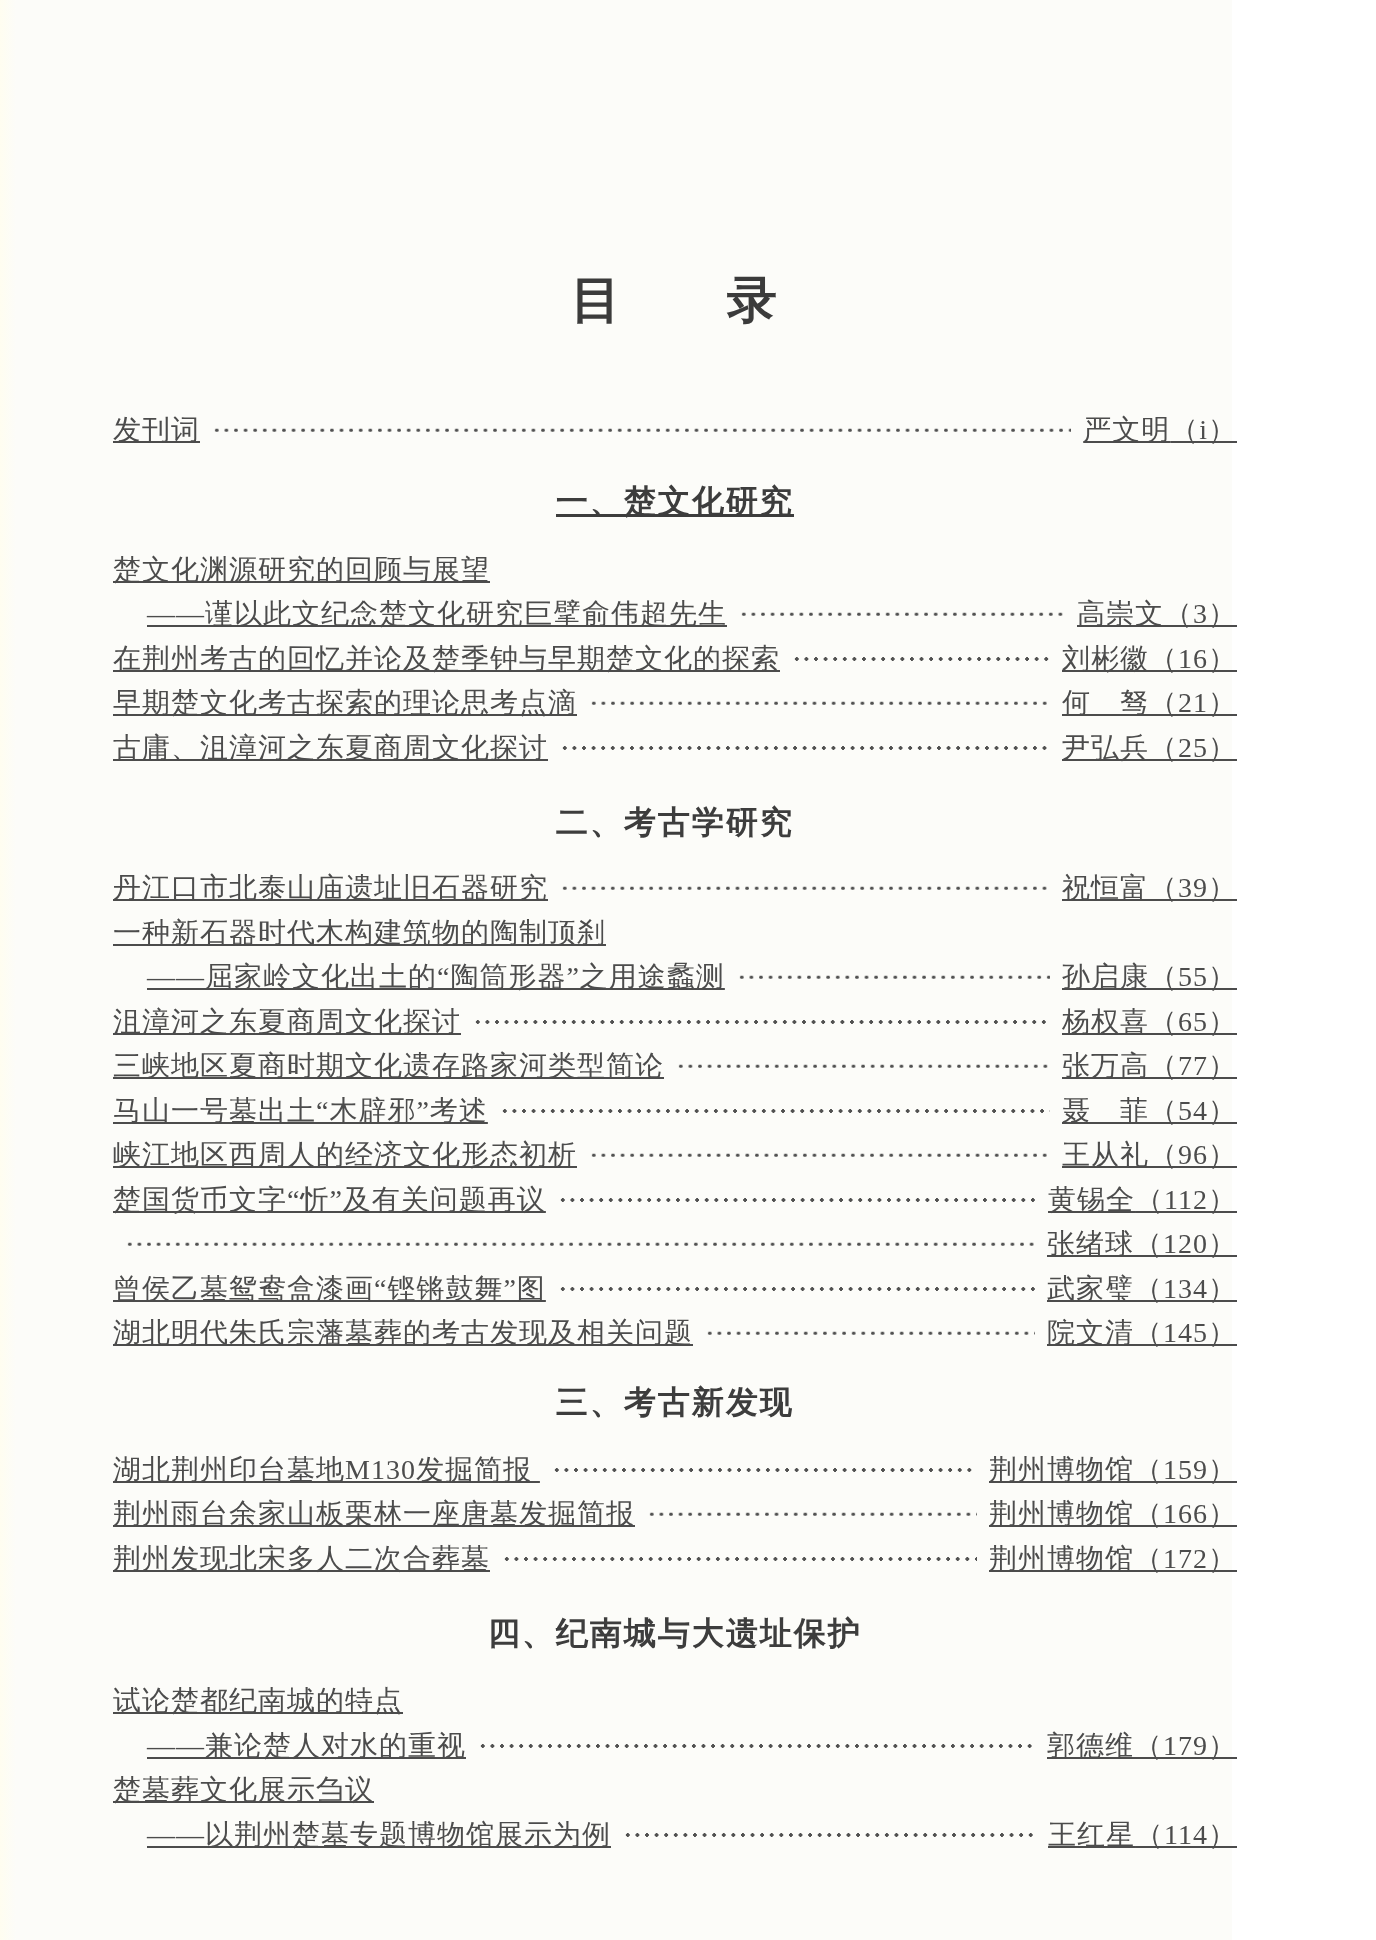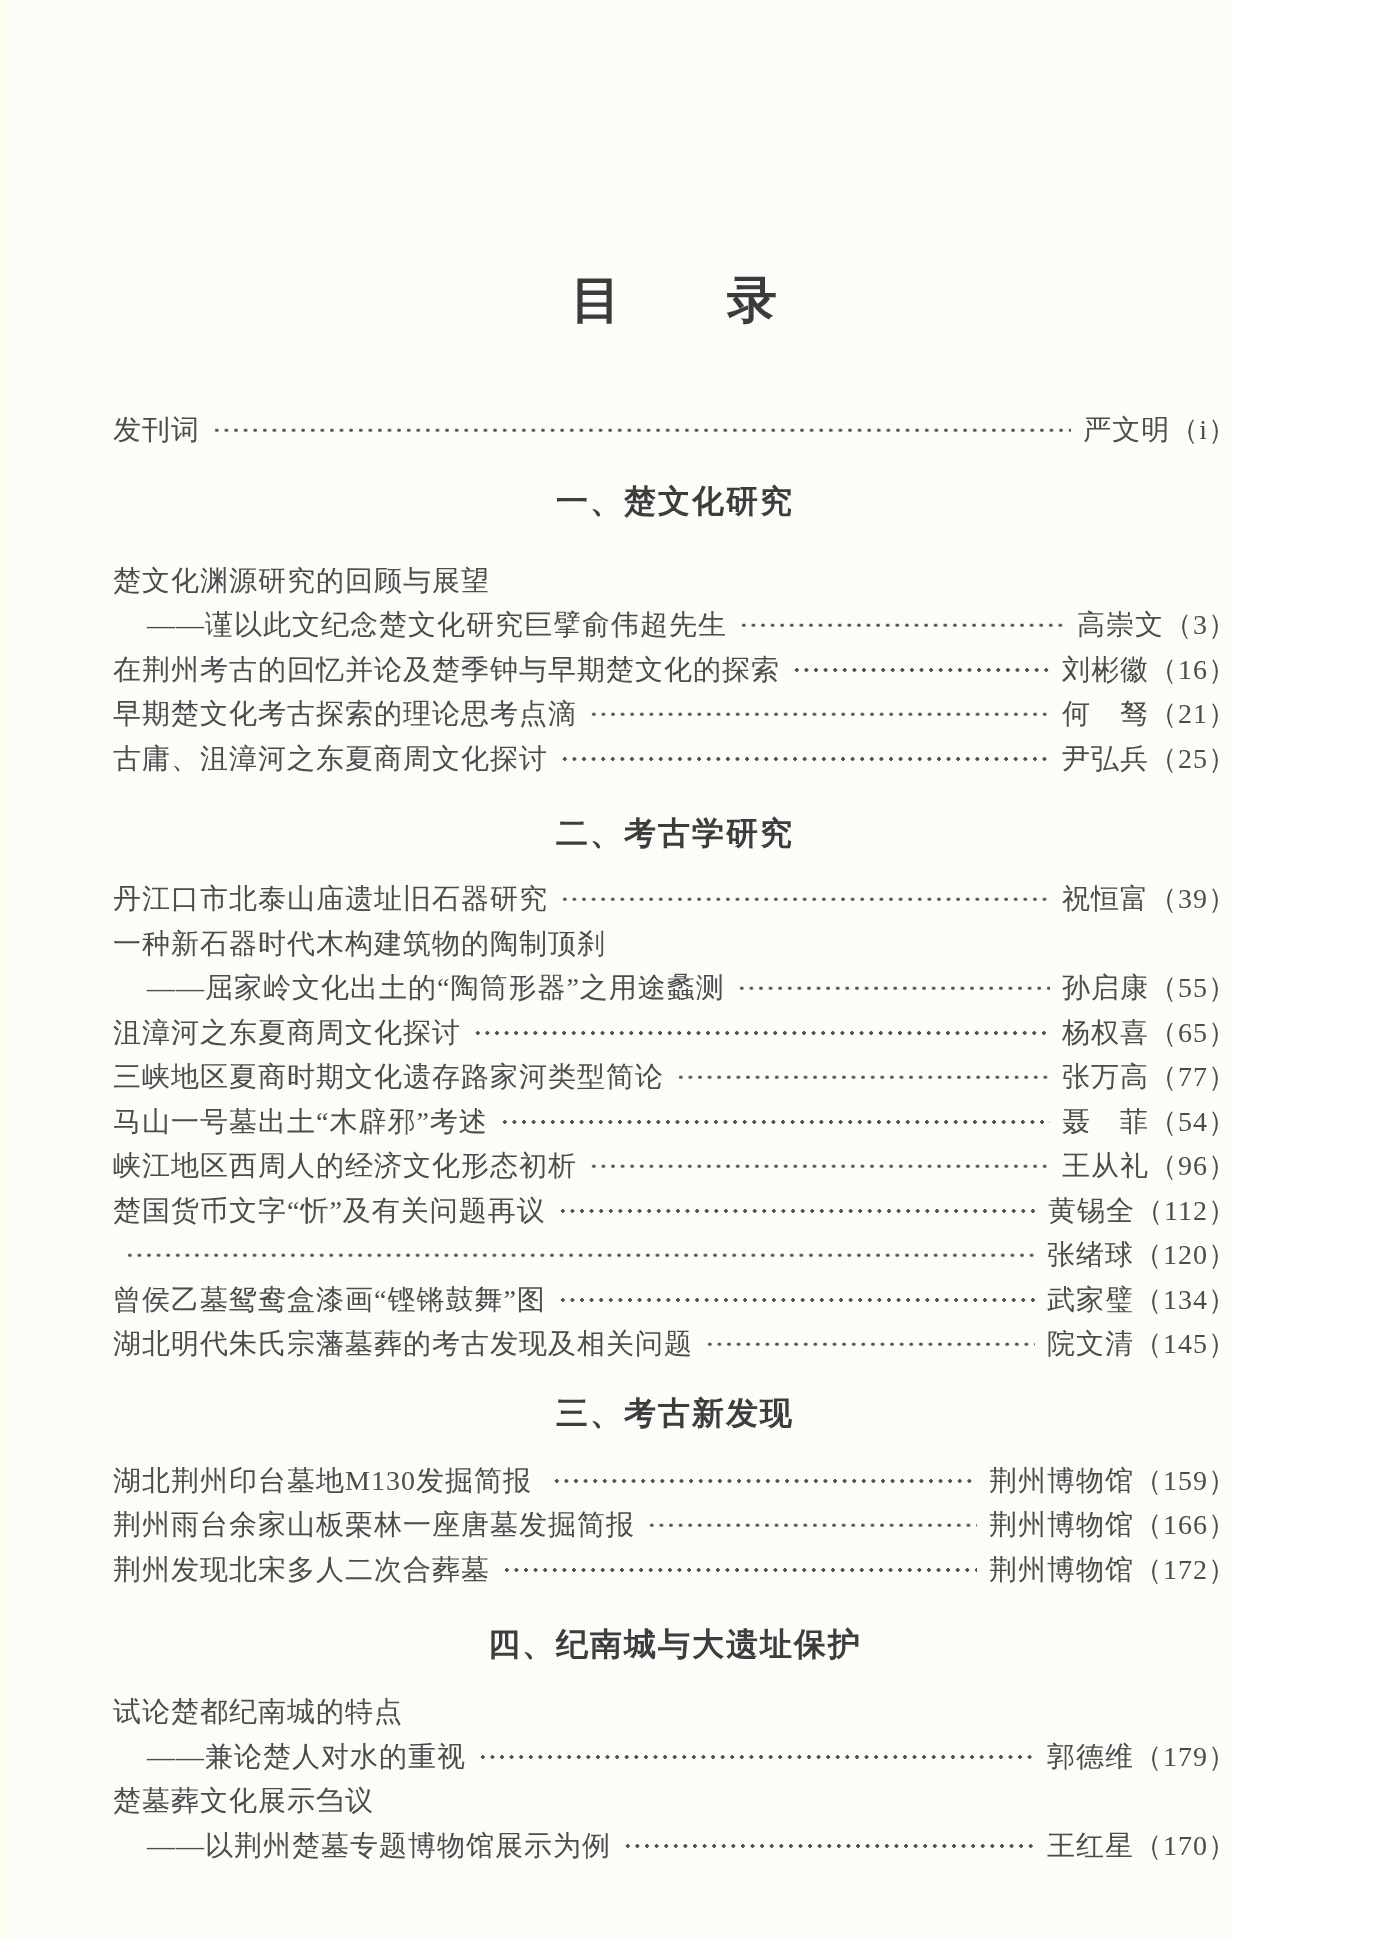--- a/index.html
+++ b/index.html
@@ -33,33 +33,34 @@
   .foreword-row{ margin-top:76px; }
   .section-header{
     text-align:center;
     font-family:"Liberation Sans","DejaVu Sans",sans-serif;
     font-size:32px;
     line-height:44px;
     font-weight:700;
     color:#3d3d3d;
     letter-spacing:2px;
   }
-  .sec-0 .section-header{ margin-top:26px; margin-bottom:36px; }
+  .sec-0 .section-header{ margin-top:26px; margin-bottom:25px;text-decoration:underline; }
   .sec-1 .section-header{ margin-top:30px; margin-bottom:22px; }
   .sec-2 .section-header{ margin-top:24px; margin-bottom:24px; }
   .sec-3 .section-header{ margin-top:30px; margin-bottom:24px; }
   .toc-row{
     display:flex;
     align-items:flex-end;
     height:44.5px;
     font-size:28px;
     line-height:44.5px;
     letter-spacing:1px;
     color:#4c4c4c;
     white-space:pre;
+    text-decoration:underline;
   }
   .row-title{ white-space:pre; }
   .row-title.indent{ padding-left:34px; }
   .leader{
     flex:1 1 auto;
     min-width:24px;
     height:100%;
     margin:0 12px 0 10px;
     background-image:radial-gradient(circle, #515151 1.6px, rgba(0,0,0,0) 1.9px);
     background-size:9.6px 100%;
@@ -102,17 +103,17 @@
           <div class="section-header">三、考古新发现</div>
           <div class="toc-row"><span class="row-title">湖北荆州印台墓地M130发掘简报 </span><span class="leader"></span><span class="author-block"><span>荆州博物馆</span><span>（159）</span></span></div>
           <div class="toc-row"><span class="row-title">荆州雨台余家山板栗林一座唐墓发掘简报</span><span class="leader"></span><span class="author-block"><span>荆州博物馆</span><span>（166）</span></span></div>
           <div class="toc-row"><span class="row-title">荆州发现北宋多人二次合葬墓</span><span class="leader"></span><span class="author-block"><span>荆州博物馆</span><span>（172）</span></span></div>
         </div>
         <div class="toc-section sec-3">
           <div class="section-header">四、纪南城与大遗址保护</div>
           <div class="toc-row"><span class="row-title">试论楚都纪南城的特点</span></div>
           <div class="toc-row"><span class="row-title indent">——兼论楚人对水的重视</span><span class="leader"></span><span class="author-block"><span>郭德维</span><span>（179）</span></span></div>
           <div class="toc-row"><span class="row-title">楚墓葬文化展示刍议</span></div>
-          <div class="toc-row"><span class="row-title indent">——以荆州楚墓专题博物馆展示为例</span><span class="leader"></span><span class="author-block"><span>王红星</span><span>（170）</span></span></div>
+          <div class="toc-row"><span class="row-title indent">——以荆州楚墓专题博物馆展示为例</span><span class="leader"></span><span class="author-block"><span>王红星</span><span>（114）</span></span></div>
         </div>
       </div>
   </div>
 </div>
 
 </body></html>

